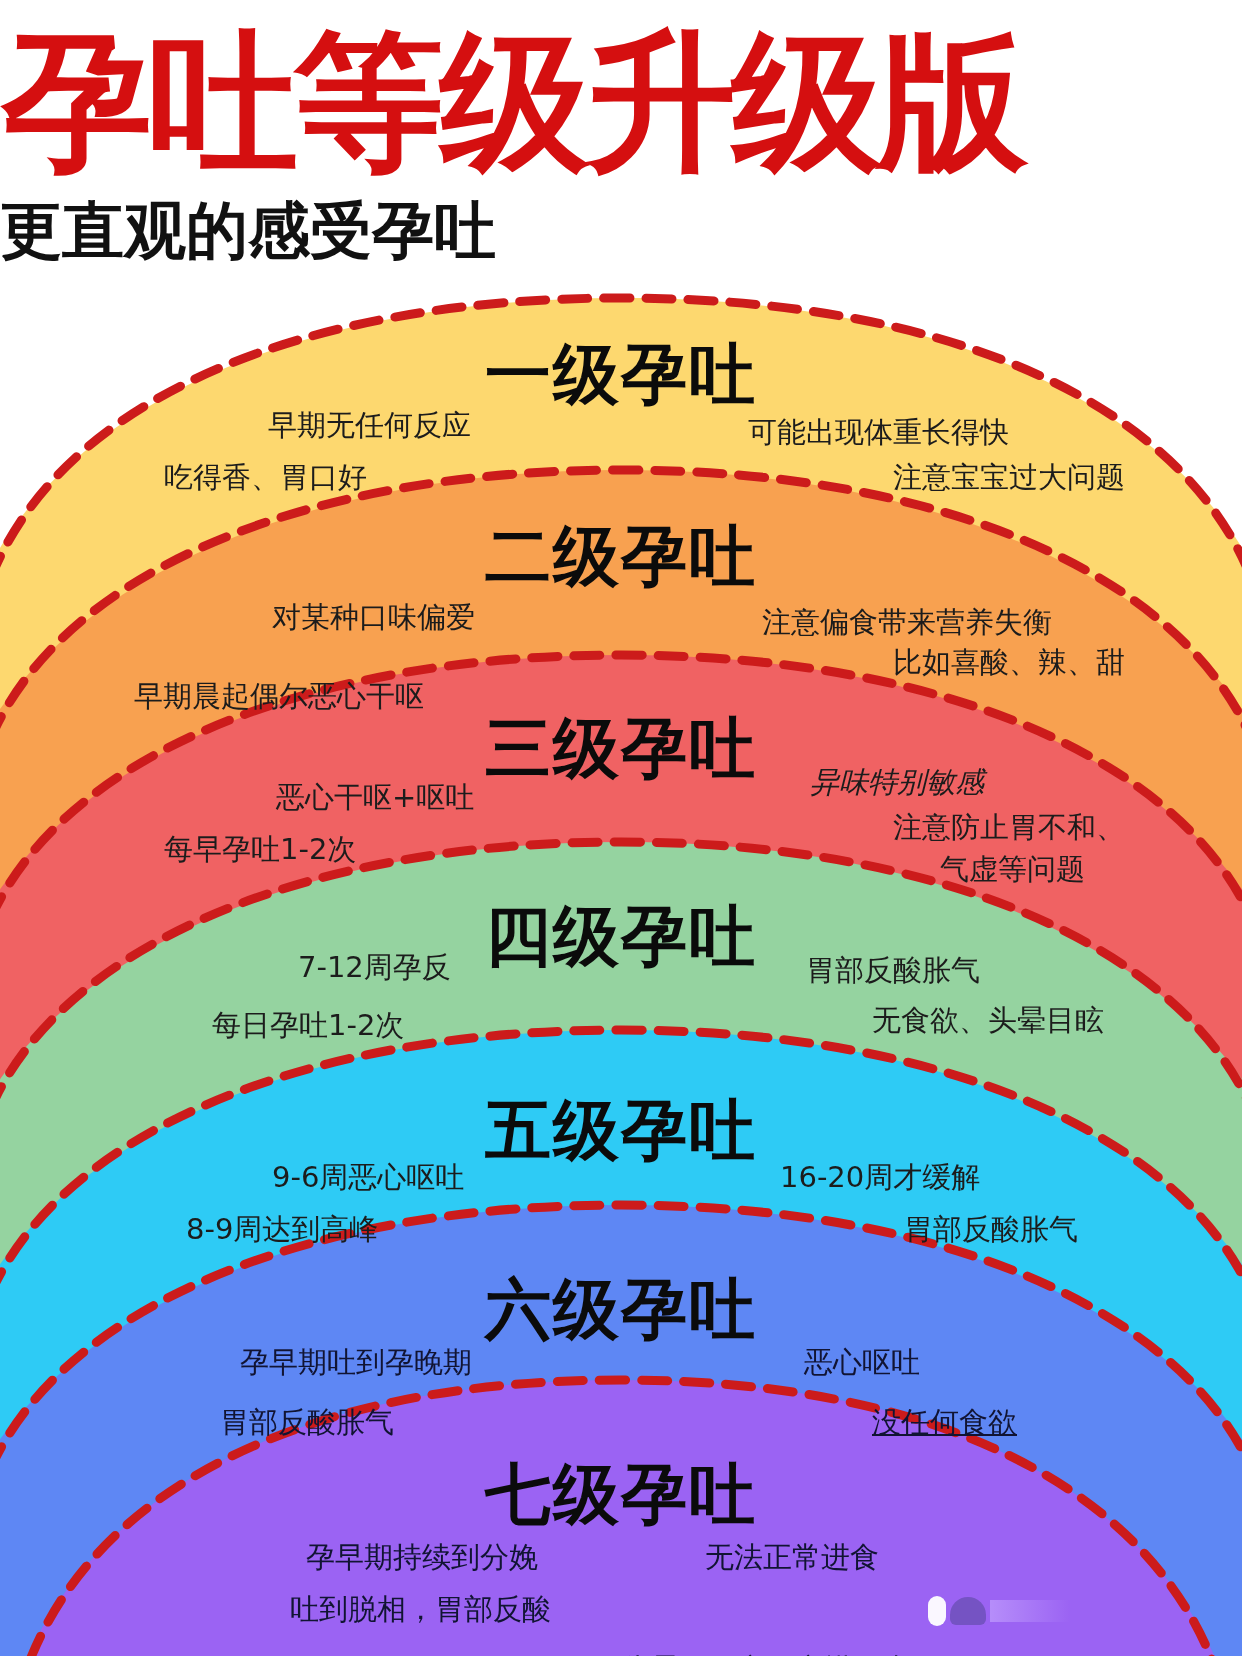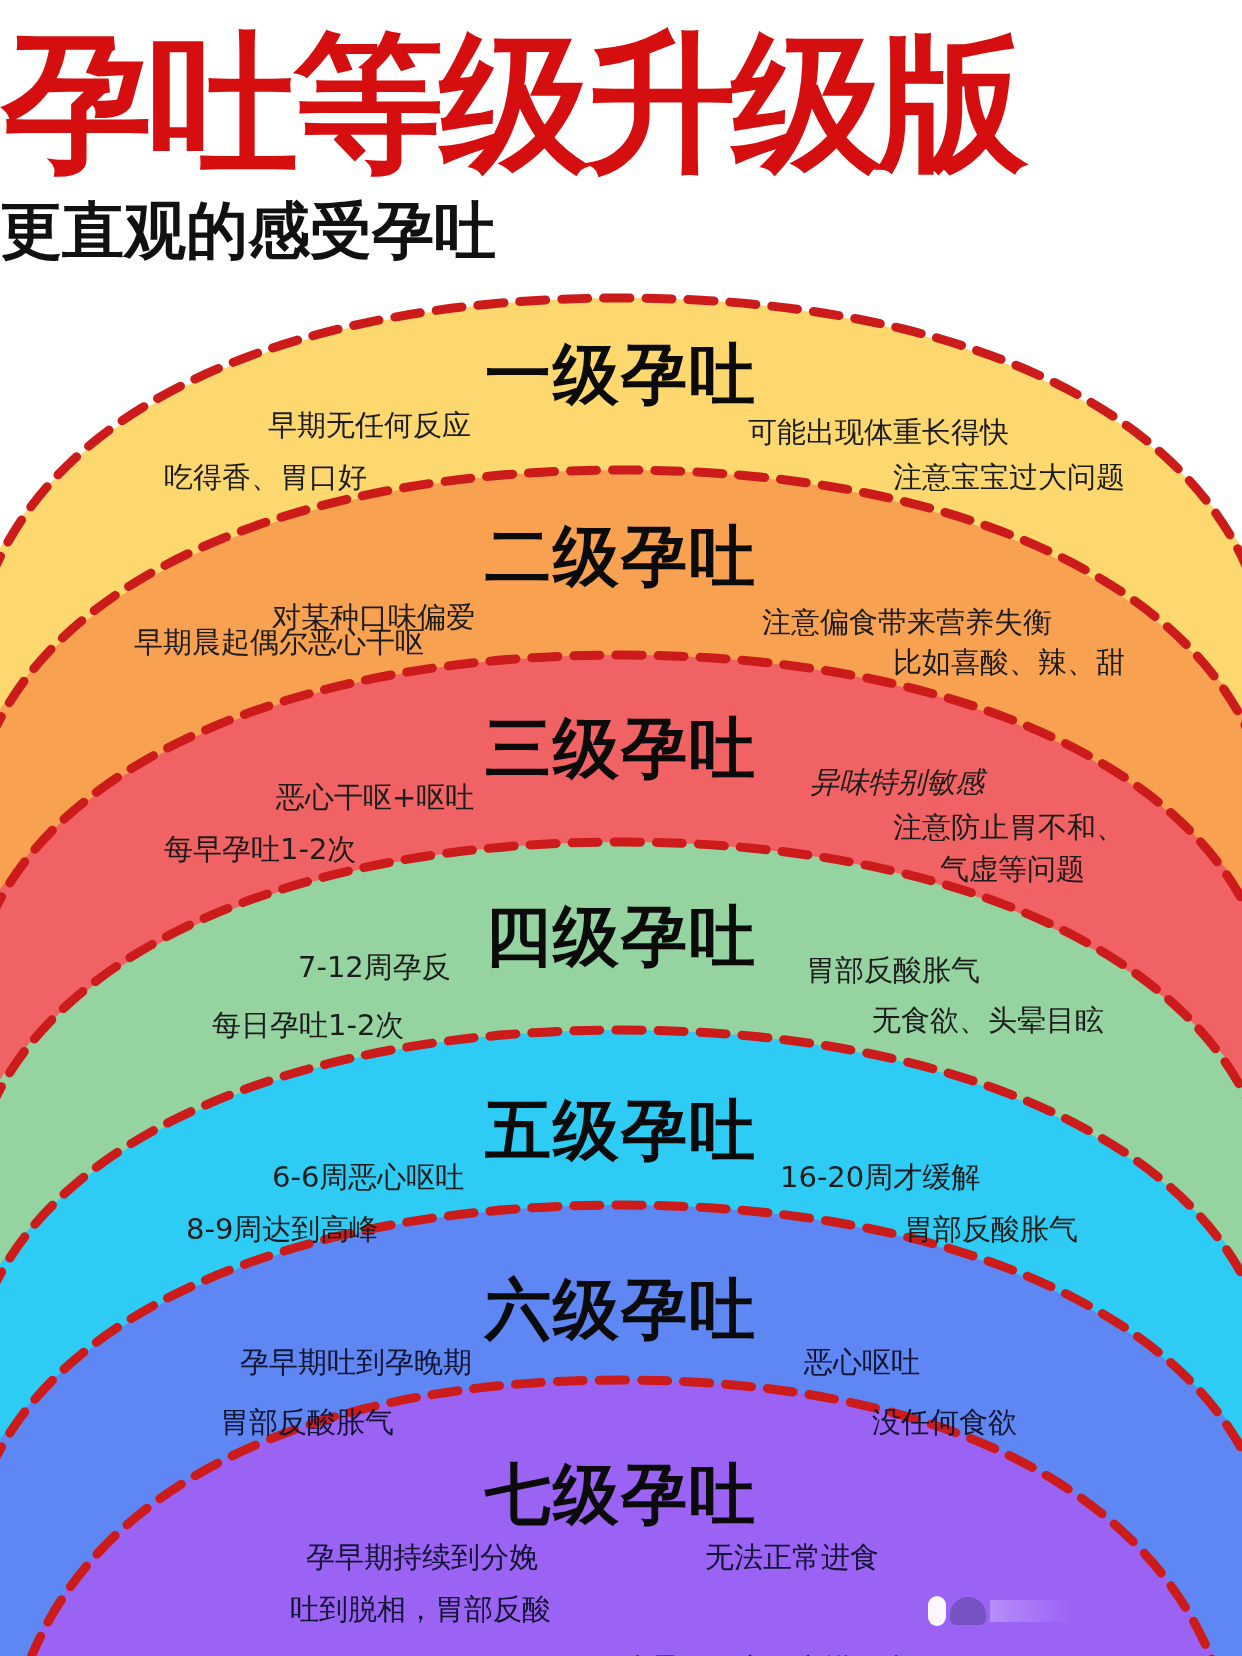--- a/index.html
+++ b/index.html
@@ -6,20 +6,21 @@
     body {
       width: 1242px; height: 1656px; position: relative; overflow: hidden;
       background: #ffffff;
       font-family: "DejaVu Sans", "Liberation Sans", sans-serif;
     }
     .main-title {
       position: absolute; left: 0; top: 28px; width: 1026px; text-align: center;
       font-size: 150px; font-weight: 900; color: #d50f10; line-height: 150px;
       letter-spacing: -4px;
       transform: scaleX(1.0);
+      font-family: Liberation Serif, serif;
     }
     .subtitle {
       position: absolute; left: 0; top: 196px; width: 1242px; text-align: left;
       font-size: 62px; font-weight: 900; color: #111111; line-height: 70px;
     }
     svg.arcs { position: absolute; left: 0; top: 0; }
     .lvl-title {
       position: absolute; width: 400px; left: 421px; text-align: center;
       font-size: 66px; font-weight: 900; color: #0b0b0b; line-height: 74px;
       letter-spacing: 2px;
@@ -82,48 +83,48 @@
 </svg>
 
 <div class="lvl-title" style="top:338px;">一级孕吐</div>
 <div class="note" style="left:268px; top:408px;">早期无任何反应</div>
 <div class="note" style="left:164px; top:460px;">吃得香、胃口好</div>
 <div class="note" style="left:748px; top:415px;">可能出现体重长得快</div>
 <div class="note" style="left:893px; top:460px;">注意宝宝过大问题</div>
 
 <div class="lvl-title" style="top:520px;">二级孕吐</div>
 <div class="note" style="left:272px; top:600px;">对某种口味偏爱</div>
-<div class="note" style="left:134px; top:625px;">早期晨起偶尔恶心干呕</div>
+<div class="note" style="left:134px; top:679px;">早期晨起偶尔恶心干呕</div>
 <div class="note" style="left:762px; top:605px;">注意偏食带来营养失衡</div>
 <div class="note" style="left:893px; top:645px;">比如喜酸、辣、甜</div>
 
 <div class="lvl-title" style="top:712px;">三级孕吐</div>
 <div class="note" style="left:276px; top:780px;">恶心干呕+呕吐</div>
 <div class="note" style="left:164px; top:832px;">每早孕吐1-2次</div>
 <div class="note" style="left:810px; top:765px;font-style:italic;">异味特别敏感</div>
 <div class="note" style="left:893px; top:810px;">注意防止胃不和、</div>
 <div class="note" style="left:940px; top:852px;">气虚等问题</div>
 
 <div class="lvl-title" style="top:900px;">四级孕吐</div>
 <div class="note" style="left:298px; top:950px;">7-12周孕反</div>
 <div class="note" style="left:212px; top:1008px;">每日孕吐1-2次</div>
 <div class="note" style="left:806px; top:953px;">胃部反酸胀气</div>
 <div class="note" style="left:872px; top:1003px;">无食欲、头晕目眩</div>
 
 <div class="lvl-title" style="top:1094px;">五级孕吐</div>
-<div class="note" style="left:272px; top:1160px;">6-6周恶心呕吐</div>
+<div class="note" style="left:272px; top:1160px;">9-6周恶心呕吐</div>
 <div class="note" style="left:186px; top:1212px;">8-9周达到高峰</div>
 <div class="note" style="left:780px; top:1160px;">16-20周才缓解</div>
 <div class="note" style="left:904px; top:1212px;">胃部反酸胀气</div>
 
 <div class="lvl-title" style="top:1273px;">六级孕吐</div>
 <div class="note dark" style="left:240px; top:1345px;">孕早期吐到孕晚期</div>
 <div class="note dark" style="left:220px; top:1405px;">胃部反酸胀气</div>
 <div class="note dark" style="left:804px; top:1345px;">恶心呕吐</div>
-<div class="note dark" style="left:872px; top:1405px;">没任何食欲</div>
+<div class="note dark" style="left:872px; top:1405px;text-decoration:underline;">没任何食欲</div>
 
 <div class="lvl-title" style="top:1458px;">七级孕吐</div>
 <div class="note dark" style="left:306px; top:1540px;">孕早期持续到分娩</div>
 <div class="note dark" style="left:290px; top:1592px;">吐到脱相，胃部反酸</div>
 <div class="note dark" style="left:705px; top:1540px;">无法正常进食</div>
 <div class="note dark" style="left:622px; top:1652px;">头晕、恶心、心慌、出</div>
 
 <div class="watermark">
   <div class="wm-logo"></div>
   <div class="wm-blob"></div>

